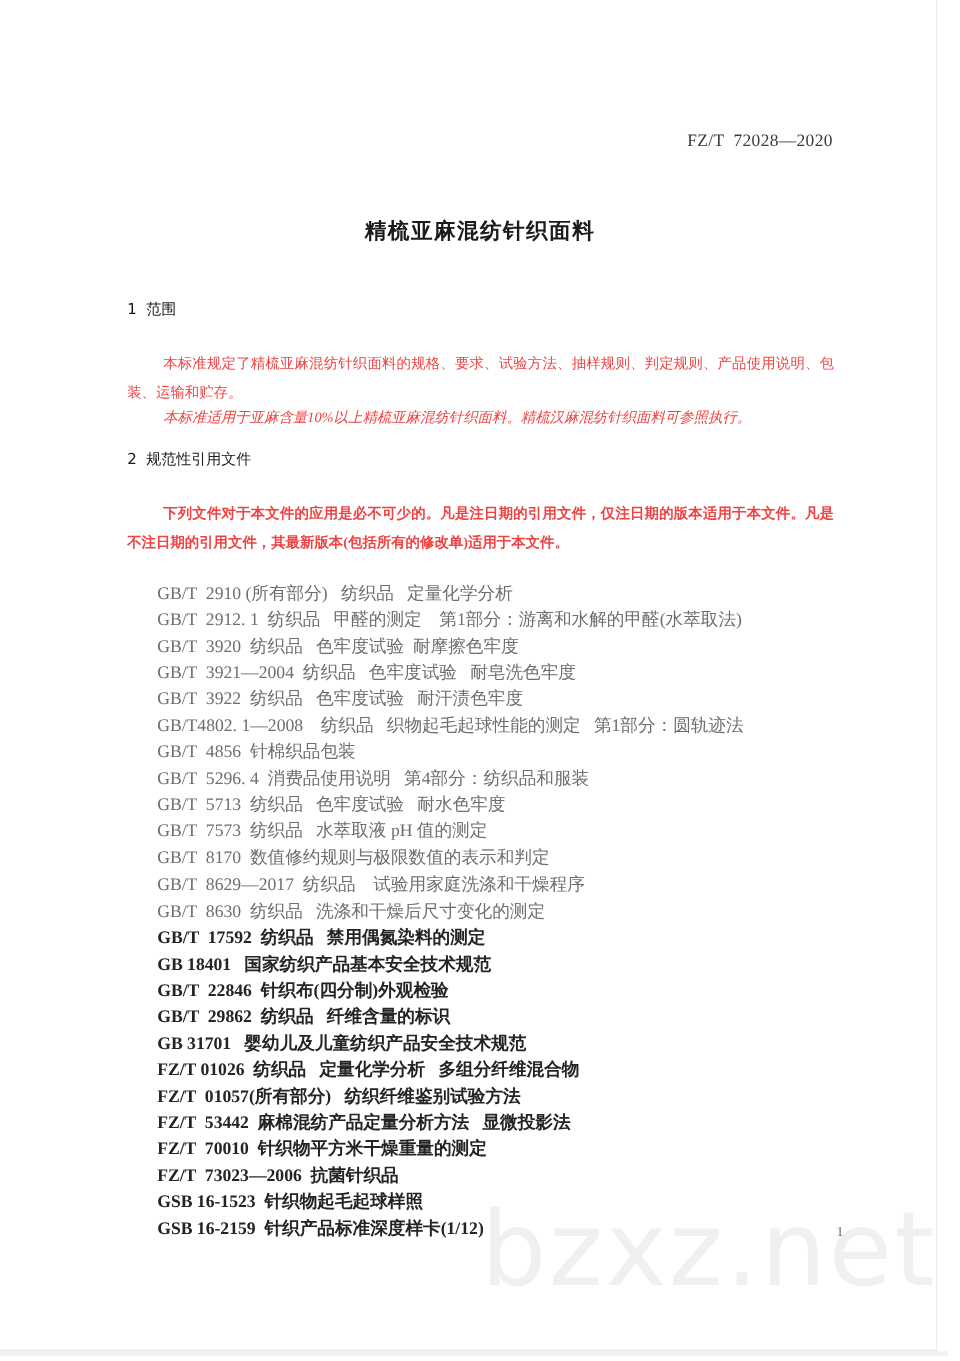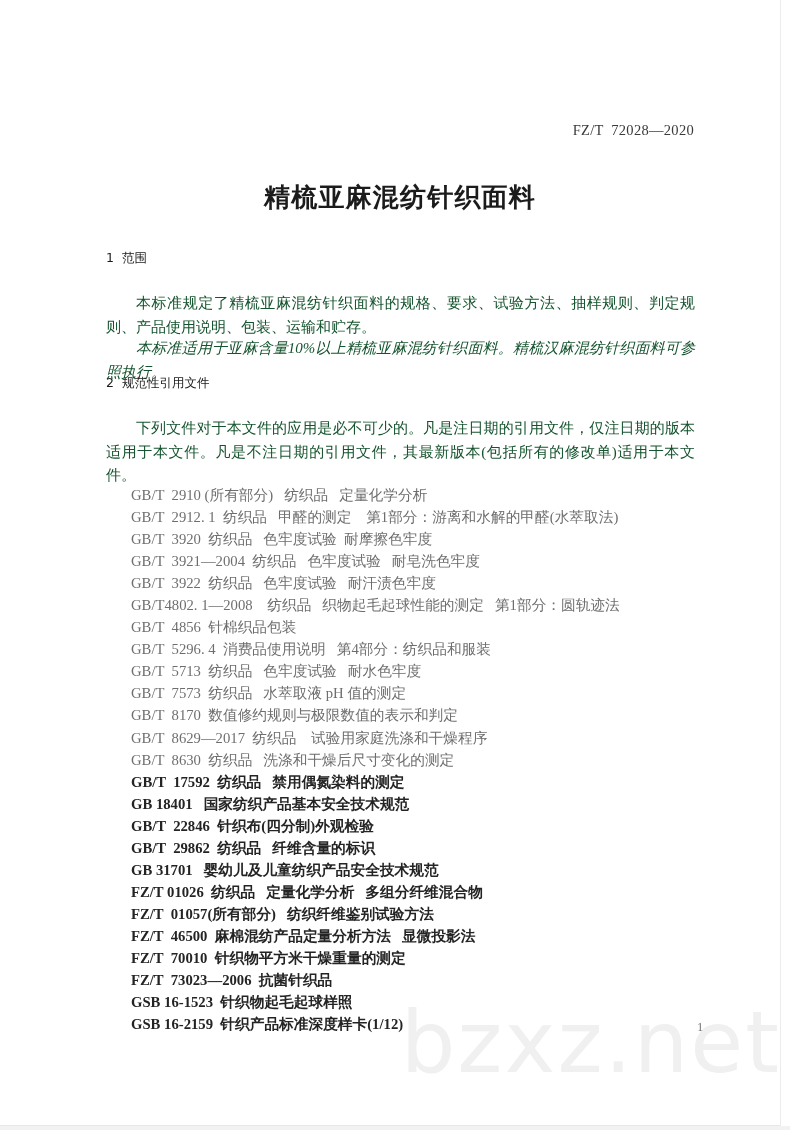--- a/index.html
+++ b/index.html
@@ -51,40 +51,40 @@
     user-select: none;
     white-space: nowrap;
     z-index: 0;
   }
 
   .content-layer { position: relative; z-index: 2; }
 
   
   #running-head {
     position: absolute;
-    top: 122px;
+    top: 110px;
     left: 106px;
     width: 588px;
     text-align: right;
     font-size: 14.5px;
     color: #3a3a3a;
     letter-spacing: 0.3px;
     white-space: pre;
   }
 
   
   #doc-title {
     position: absolute;
     top: 180px;
     left: 106px;
     width: 588px;
     text-align: center;
     font-family: Liberation Mono, monospace;
     font-weight: bold;
-    font-size: 26px;
+    font-size: 18px;
     letter-spacing: 1.2px;
     color: #1b1b1b;
   }
 
   
   .section-heading {
     position: absolute;
     left: 106px;
     font-family: "DejaVu Sans", "Liberation Sans", sans-serif;
     font-weight: normal;
@@ -93,30 +93,30 @@
     white-space: pre;
   }
   #heading-scope { top: 250px; }
   #heading-refs  { top: 375px; }
 
   
   .body-par {
     position: absolute;
     left: 106px;
     width: 589px;
-    font-size: 15px;
+    font-size: 12px;
     line-height: 23.5px;
-    color: #14532d;
+    color: #ef4444;
     text-align: justify;
     text-justify: inter-ideograph;
     text-indent: 30px;
   }
   #par-scope-1 { top: 292px; }
   #par-scope-2 { top: 337px; font-style: italic; }
-  #par-refs-1  { top: 417px; }
+  #par-refs-1  { top: 417px; font-weight: bold; }
 
   
   #ref-list {
     position: absolute;
     left: 131px;
     top: 484px;
     width: 560px;
   }
   .ref-item {
     font-size: 14.7px;
@@ -175,21 +175,21 @@
       <div class="ref-item">GB/T  8170  数值修约规则与极限数值的表示和判定</div>
       <div class="ref-item">GB/T  8629—2017  纺织品    试验用家庭洗涤和干燥程序</div>
       <div class="ref-item">GB/T  8630  纺织品   洗涤和干燥后尺寸变化的测定</div>
       <div class="ref-item strong">GB/T  17592  纺织品   禁用偶氮染料的测定</div>
       <div class="ref-item strong">GB 18401   国家纺织产品基本安全技术规范</div>
       <div class="ref-item strong">GB/T  22846  针织布(四分制)外观检验</div>
       <div class="ref-item strong">GB/T  29862  纺织品   纤维含量的标识</div>
       <div class="ref-item strong">GB 31701   婴幼儿及儿童纺织产品安全技术规范</div>
       <div class="ref-item strong">FZ/T 01026  纺织品   定量化学分析   多组分纤维混合物</div>
       <div class="ref-item strong">FZ/T  01057(所有部分)   纺织纤维鉴别试验方法</div>
-      <div class="ref-item strong">FZ/T  46500  麻棉混纺产品定量分析方法   显微投影法</div>
+      <div class="ref-item strong">FZ/T  53442  麻棉混纺产品定量分析方法   显微投影法</div>
       <div class="ref-item strong">FZ/T  70010  针织物平方米干燥重量的测定</div>
       <div class="ref-item strong">FZ/T  73023—2006  抗菌针织品</div>
       <div class="ref-item strong">GSB 16-1523  针织物起毛起球样照</div>
       <div class="ref-item strong">GSB 16-2159  针织产品标准深度样卡(1/12)</div>
     </div>
 
   <div id="page-number">1</div>
 
 </div>
 

